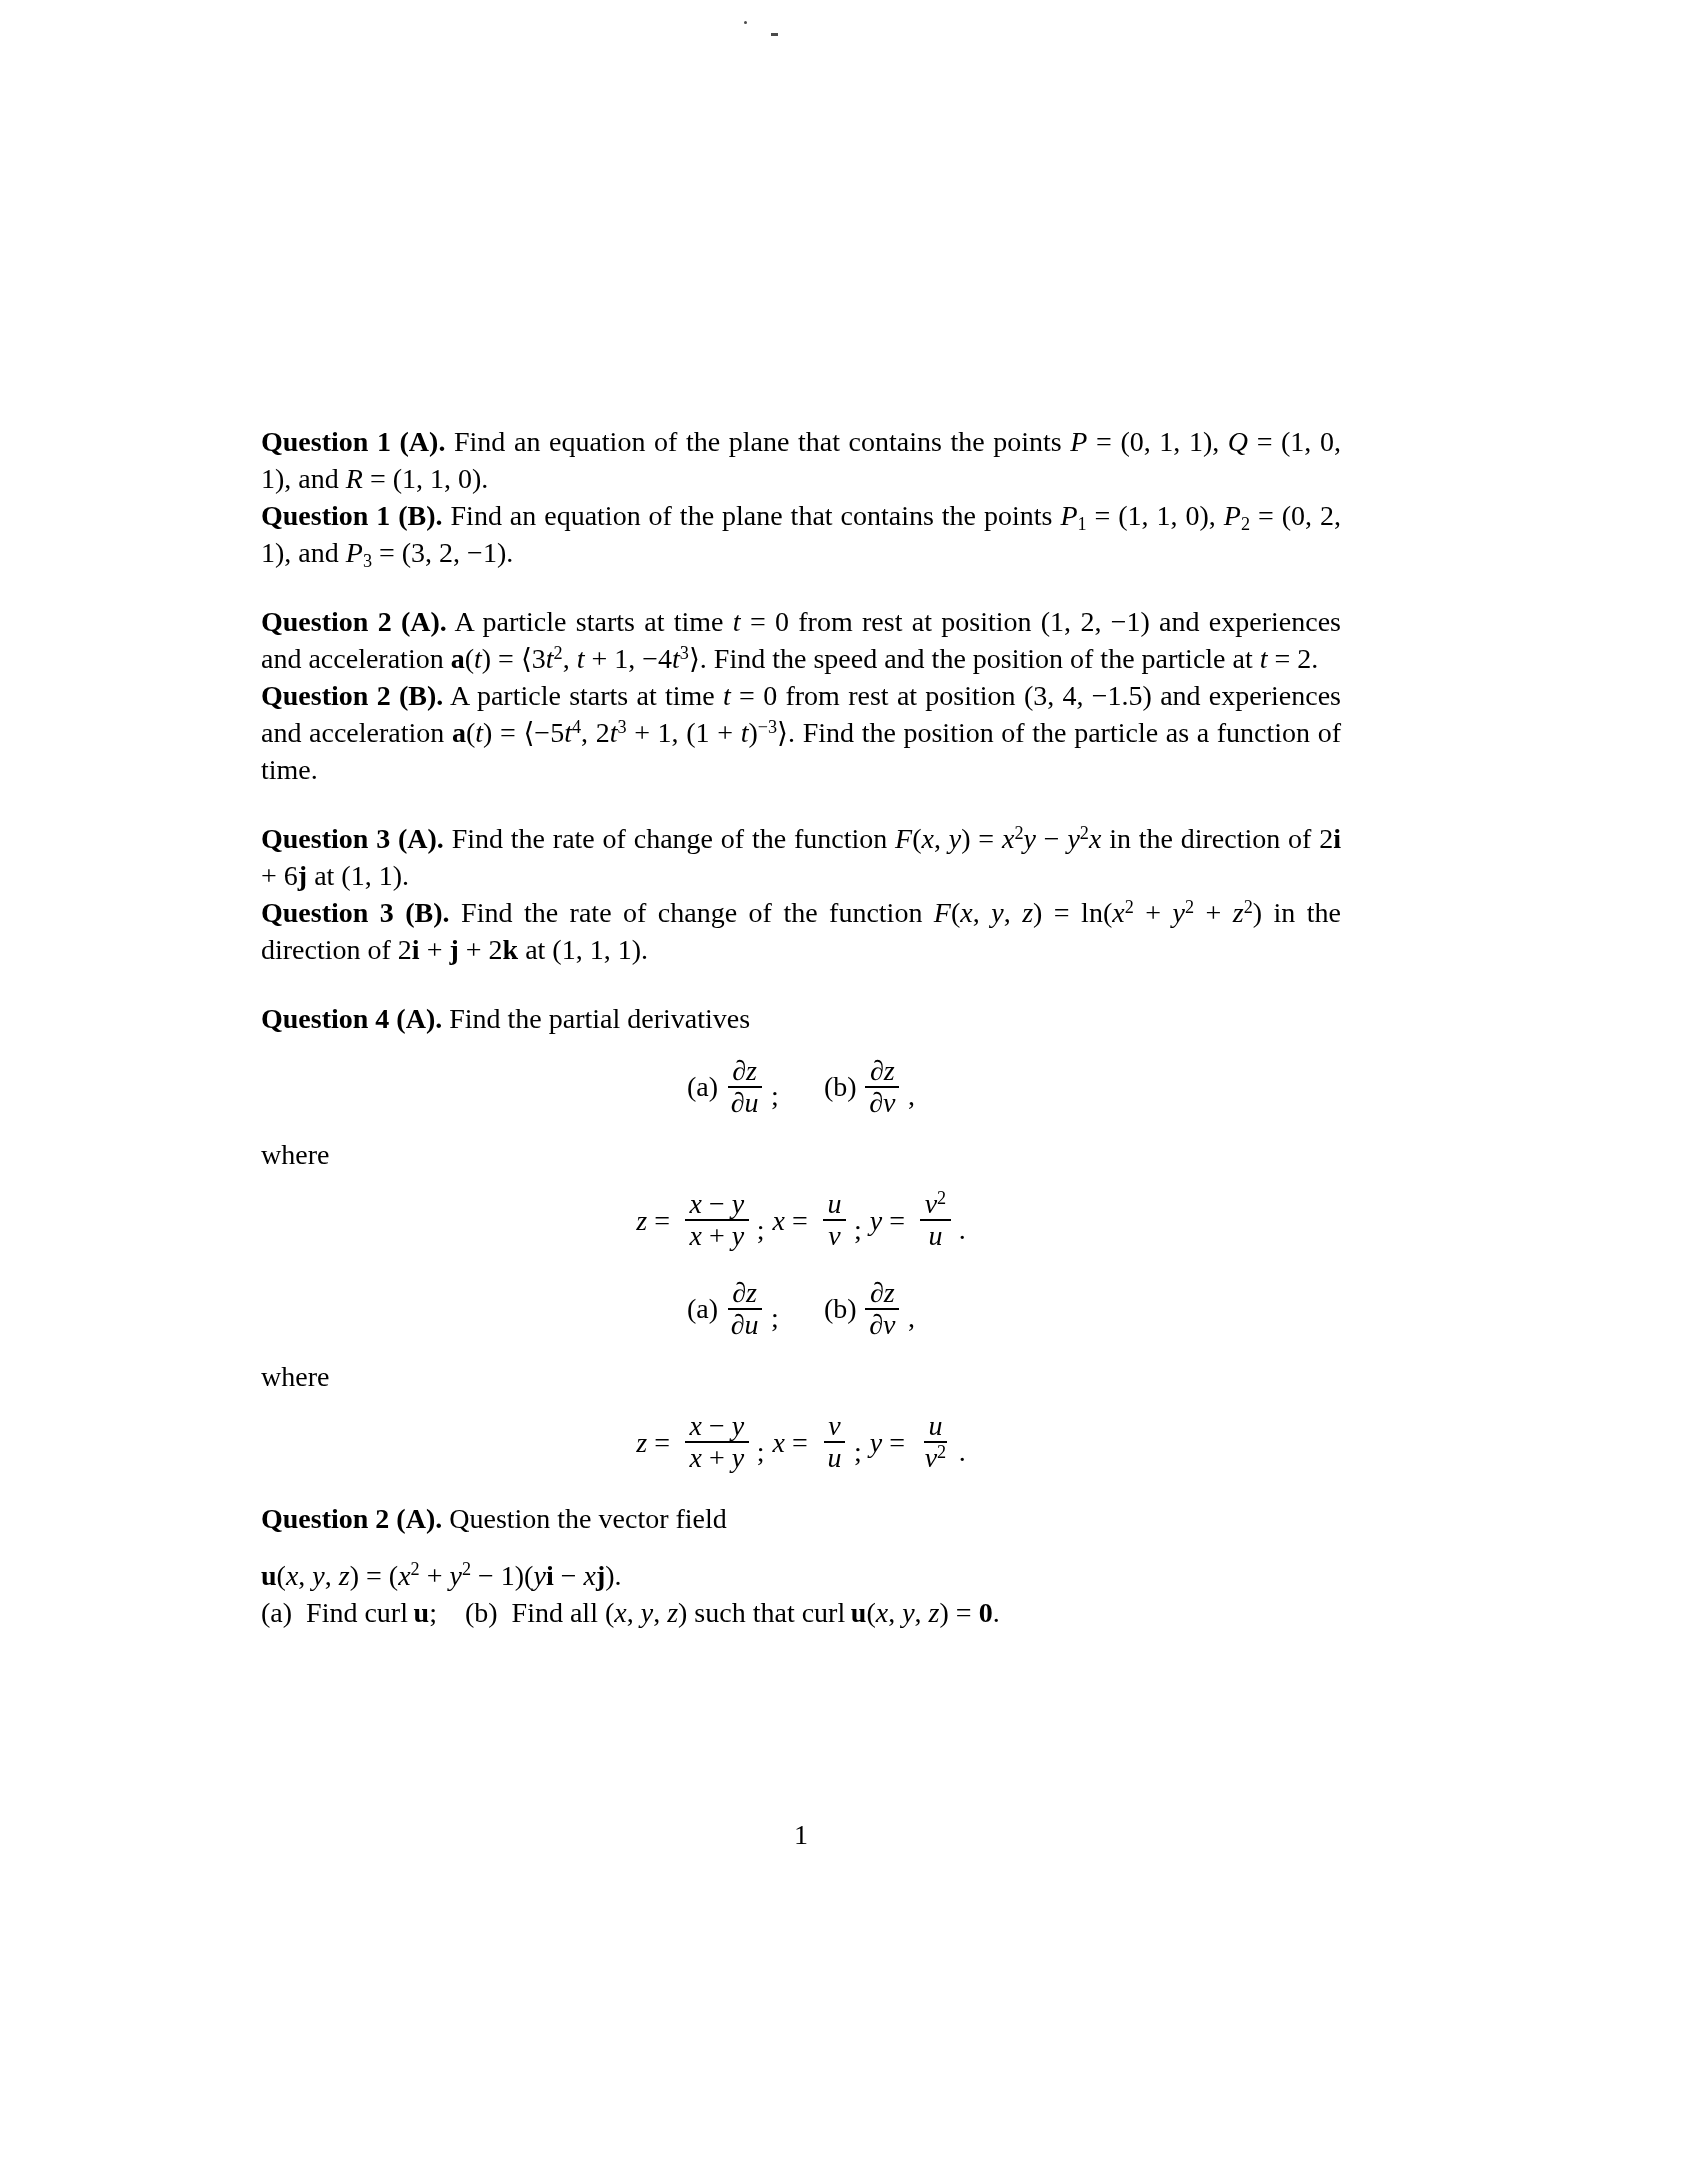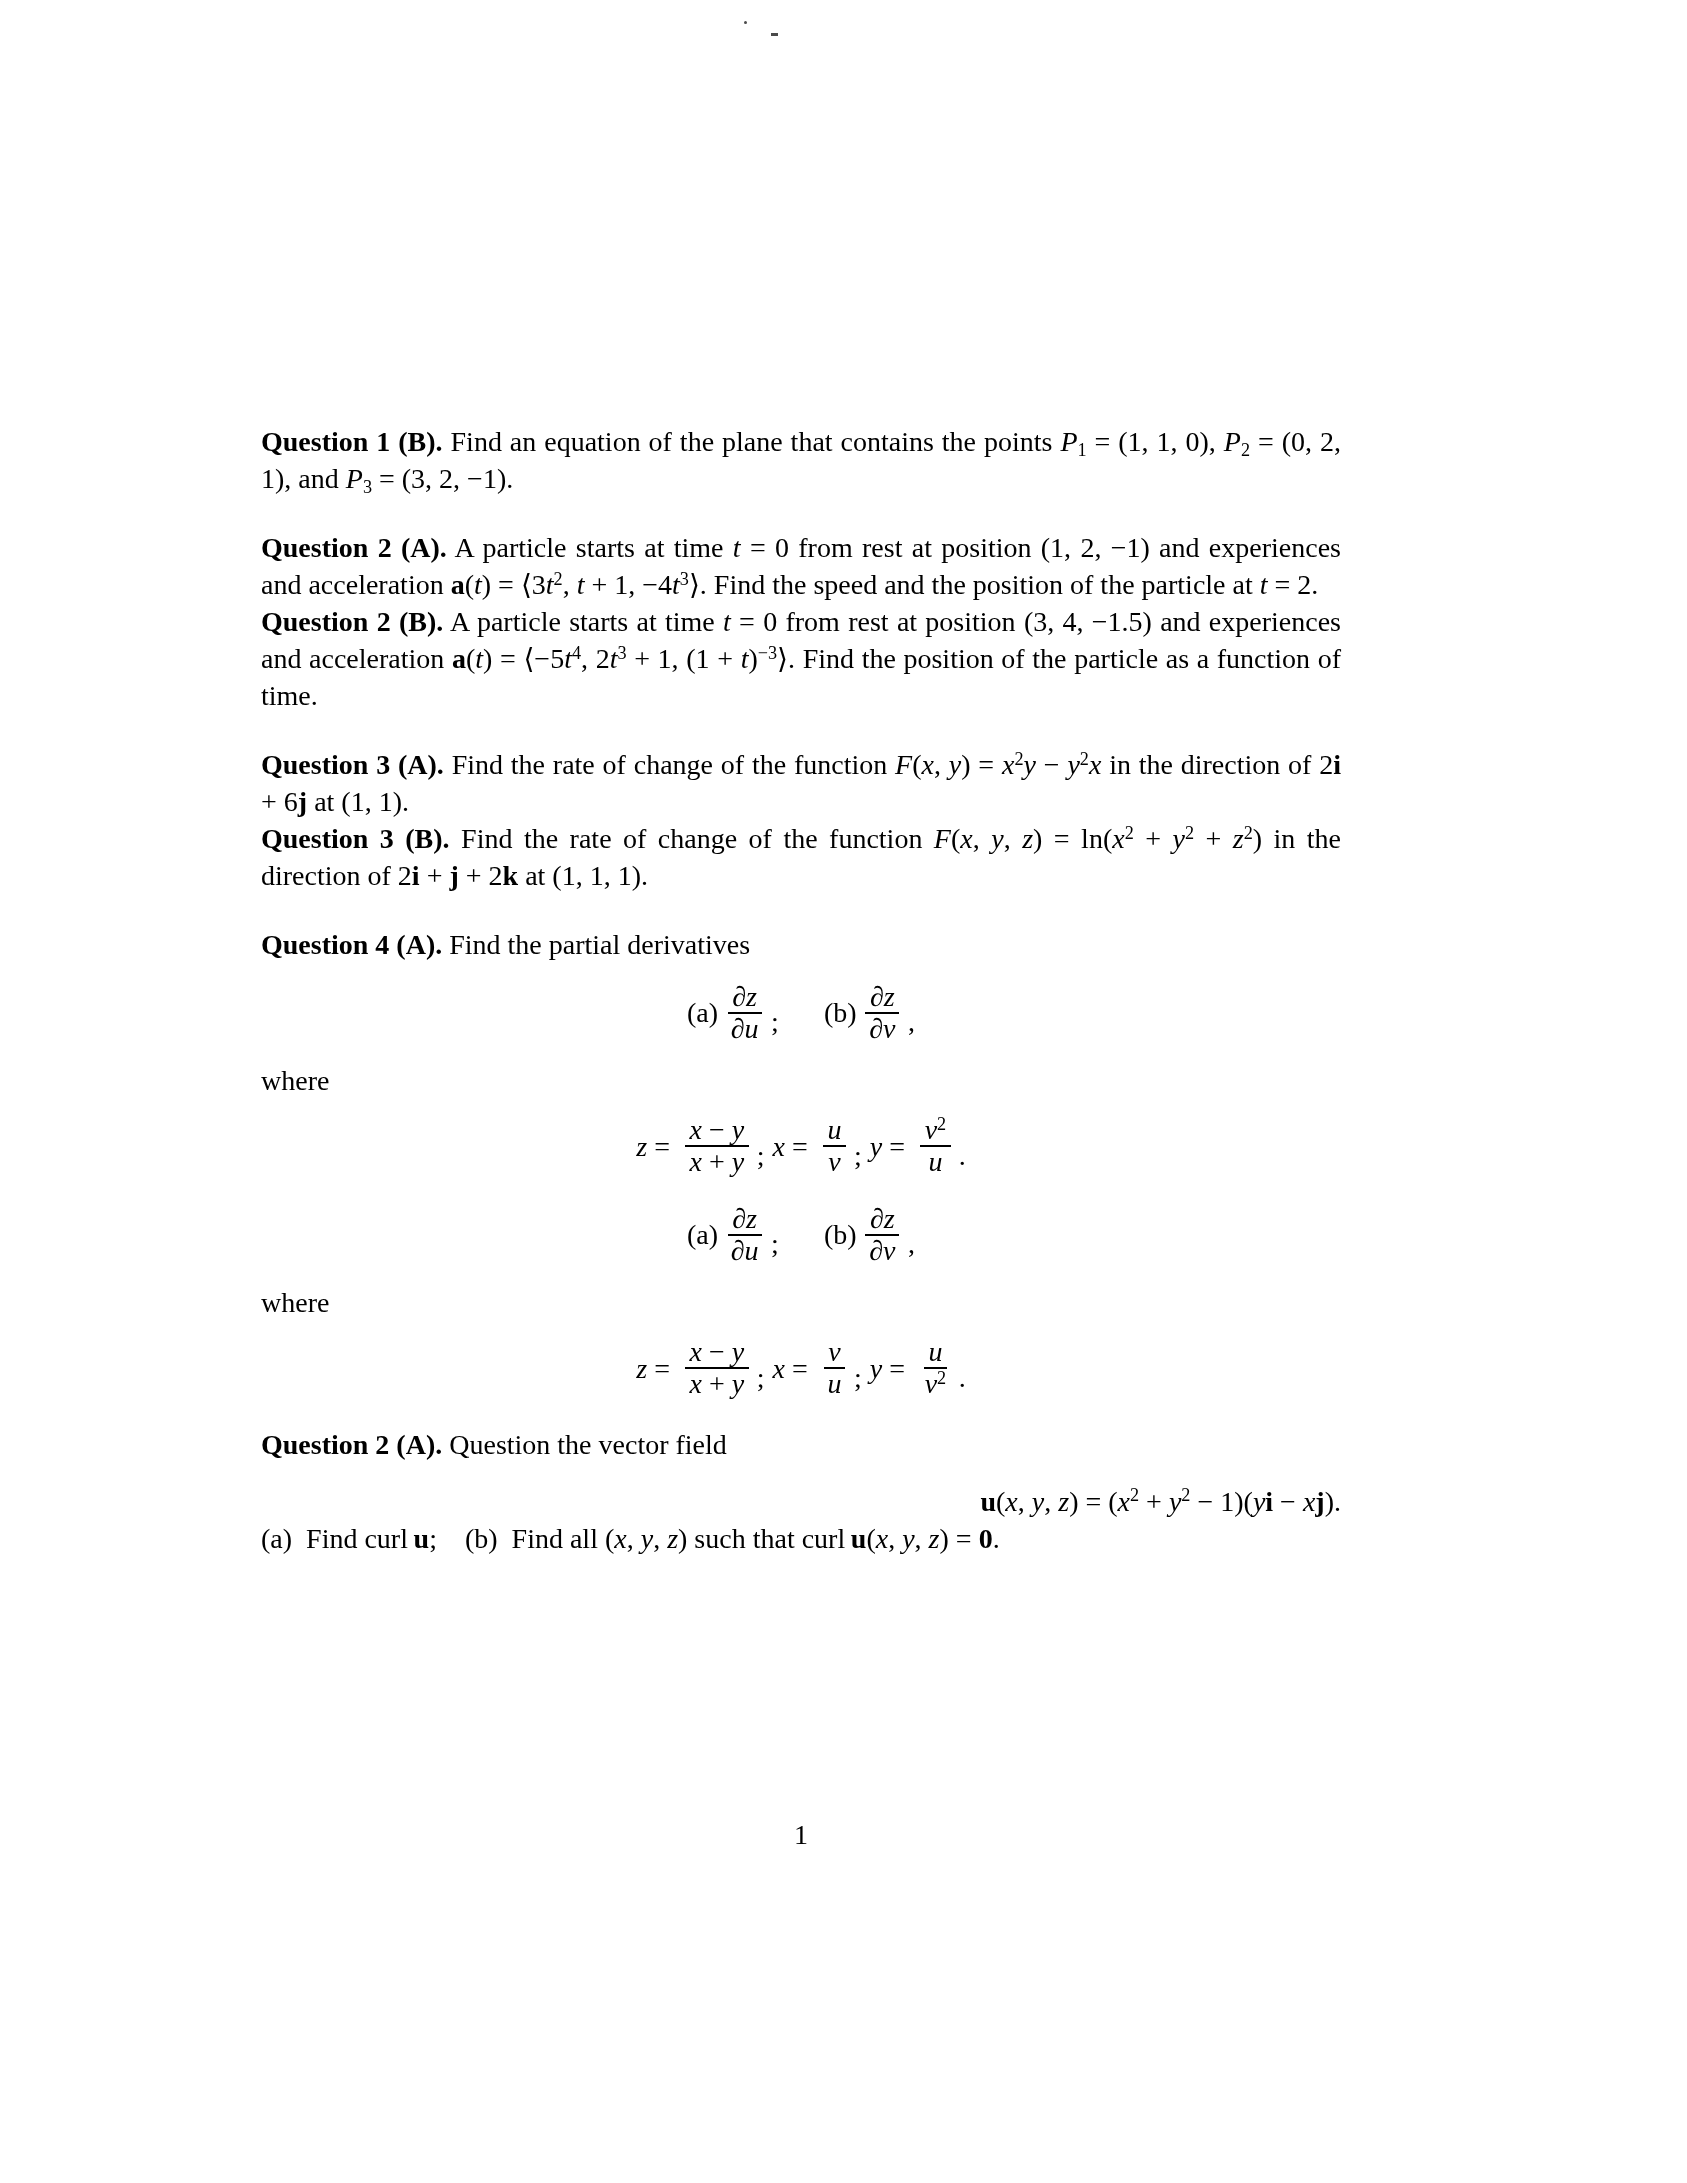--- a/index.html
+++ b/index.html
@@ -34,21 +34,21 @@
   .s-sub { font-size: 65%; line-height: 0; position: relative; top: 0.28em; }
 
   .display {
     display: flex;
     justify-content: center;
     align-items: center;
     gap: 8px;
     margin: 18.5px 0;
   }
   .display.eq { margin: 16px 0 0 0; }
-  .display.single { display: block; text-align: right; margin: 20px 0 0 0; }
+  .display.single { display: block; text-align: left; margin: 20px 0 0 0; }
   .itemsline { }
   .mathtext { white-space: pre; }
   .low { transform: translateY(8.6px); }
   .lbl-b { margin-left: 37px; }
   .frac {
     display: inline-flex;
     flex-direction: column;
     align-items: center;
     line-height: 30px;
     white-space: pre;
@@ -70,20 +70,21 @@
 </head>
 <body>
 
 <div class="sheet">
   <div class="speck speck-dot"></div>
   <div class="speck speck-dash"></div>
 
   <div class="textblock">
 
     <div class="qgroup">
+      <p class="qpara"><span class="s-b">Question 1 (A).</span><span class="s-r"> Find an equation of the plane that contains the points </span><span class="s-i">P</span><span class="s-r"> = (0, 1, 1), </span><span class="s-i">Q</span><span class="s-r"> = (1, 0, 1), and </span><span class="s-i">R</span><span class="s-r"> = (1, 1, 0).</span></p>
       <p class="qpara"><span class="s-b">Question 1 (B).</span><span class="s-r"> Find an equation of the plane that contains the points </span><span class="s-i">P</span><span class="s-sub">1</span><span class="s-r"> = (1, 1, 0), </span><span class="s-i">P</span><span class="s-sub">2</span><span class="s-r"> = (0, 2, 1), and </span><span class="s-i">P</span><span class="s-sub">3</span><span class="s-r"> = (3, 2, −1).</span></p>
     </div>
 
     <div class="qgroup">
       <p class="qpara"><span class="s-b">Question 2 (A).</span><span class="s-r"> A particle starts at time </span><span class="s-i">t</span><span class="s-r"> = 0 from rest at position (1, 2, −1) and experiences and acceleration </span><span class="s-b">a</span><span class="s-r">(</span><span class="s-i">t</span><span class="s-r">) = ⟨3</span><span class="s-i">t</span><span class="s-sup">2</span><span class="s-r">, </span><span class="s-i">t</span><span class="s-r"> + 1, −4</span><span class="s-i">t</span><span class="s-sup">3</span><span class="s-r">⟩. Find the speed and the position of the particle at </span><span class="s-i">t</span><span class="s-r"> = 2.</span></p>
       <p class="qpara"><span class="s-b">Question 2 (B).</span><span class="s-r"> A particle starts at time </span><span class="s-i">t</span><span class="s-r"> = 0 from rest at position (3, 4, −1.5) and experiences and acceleration </span><span class="s-b">a</span><span class="s-r">(</span><span class="s-i">t</span><span class="s-r">) = ⟨−5</span><span class="s-i">t</span><span class="s-sup">4</span><span class="s-r">, 2</span><span class="s-i">t</span><span class="s-sup">3</span><span class="s-r"> + 1, (1 + </span><span class="s-i">t</span><span class="s-r">)</span><span class="s-sup">−3</span><span class="s-r">⟩. Find the position of the particle as a function of time.</span></p>
     </div>
 
     <div class="qgroup">
       <p class="qpara"><span class="s-b">Question 3 (A).</span><span class="s-r"> Find the rate of change of the function </span><span class="s-i">F</span><span class="s-r">(</span><span class="s-i">x</span><span class="s-r">, </span><span class="s-i">y</span><span class="s-r">) = </span><span class="s-i">x</span><span class="s-sup">2</span><span class="s-i">y</span><span class="s-r"> − </span><span class="s-i">y</span><span class="s-sup">2</span><span class="s-i">x</span><span class="s-r"> in the direction of 2</span><span class="s-b">i</span><span class="s-r"> + 6</span><span class="s-b">j</span><span class="s-r"> at (1, 1).</span></p>

